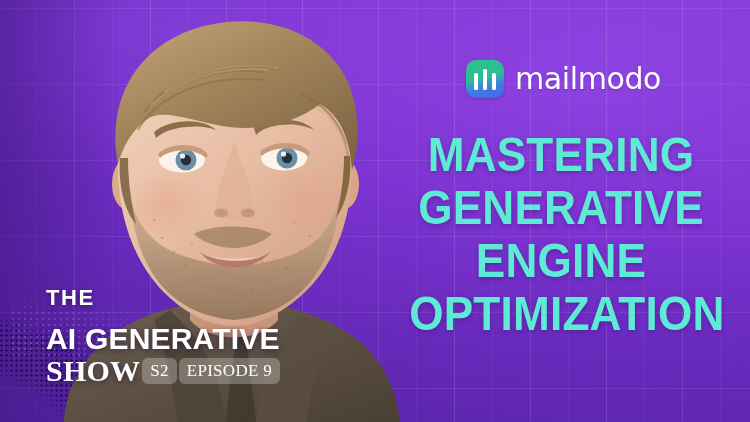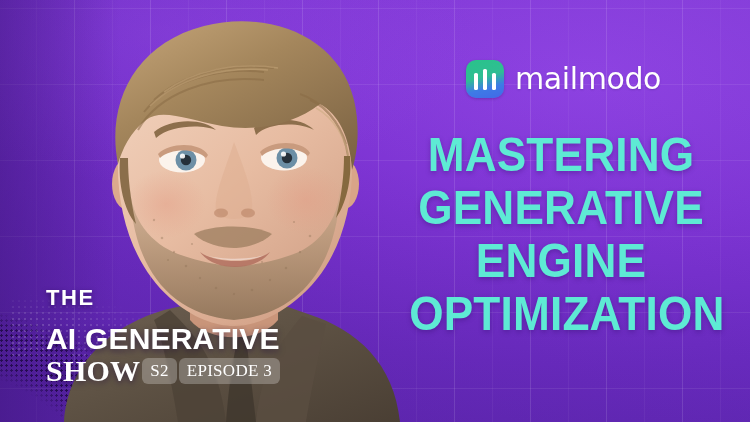--- a/index.html
+++ b/index.html
@@ -316,17 +316,17 @@
     <span class="ln">ENGINE</span>
     <span class="ln">OPTIMIZATION</span>
   </div>
 
   <div class="show-brand">
     <div class="sb-the">THE</div>
     <div class="sb-main">AI GENERATIVE</div>
     <div class="sb-row">
       <span class="sb-show">SHOW</span>
       <span class="badge">S2</span>
-      <span class="badge">EPISODE 3</span>
+      <span class="badge">EPISODE 9</span>
     </div>
   </div>
 
 </div>
 
 </body></html>

